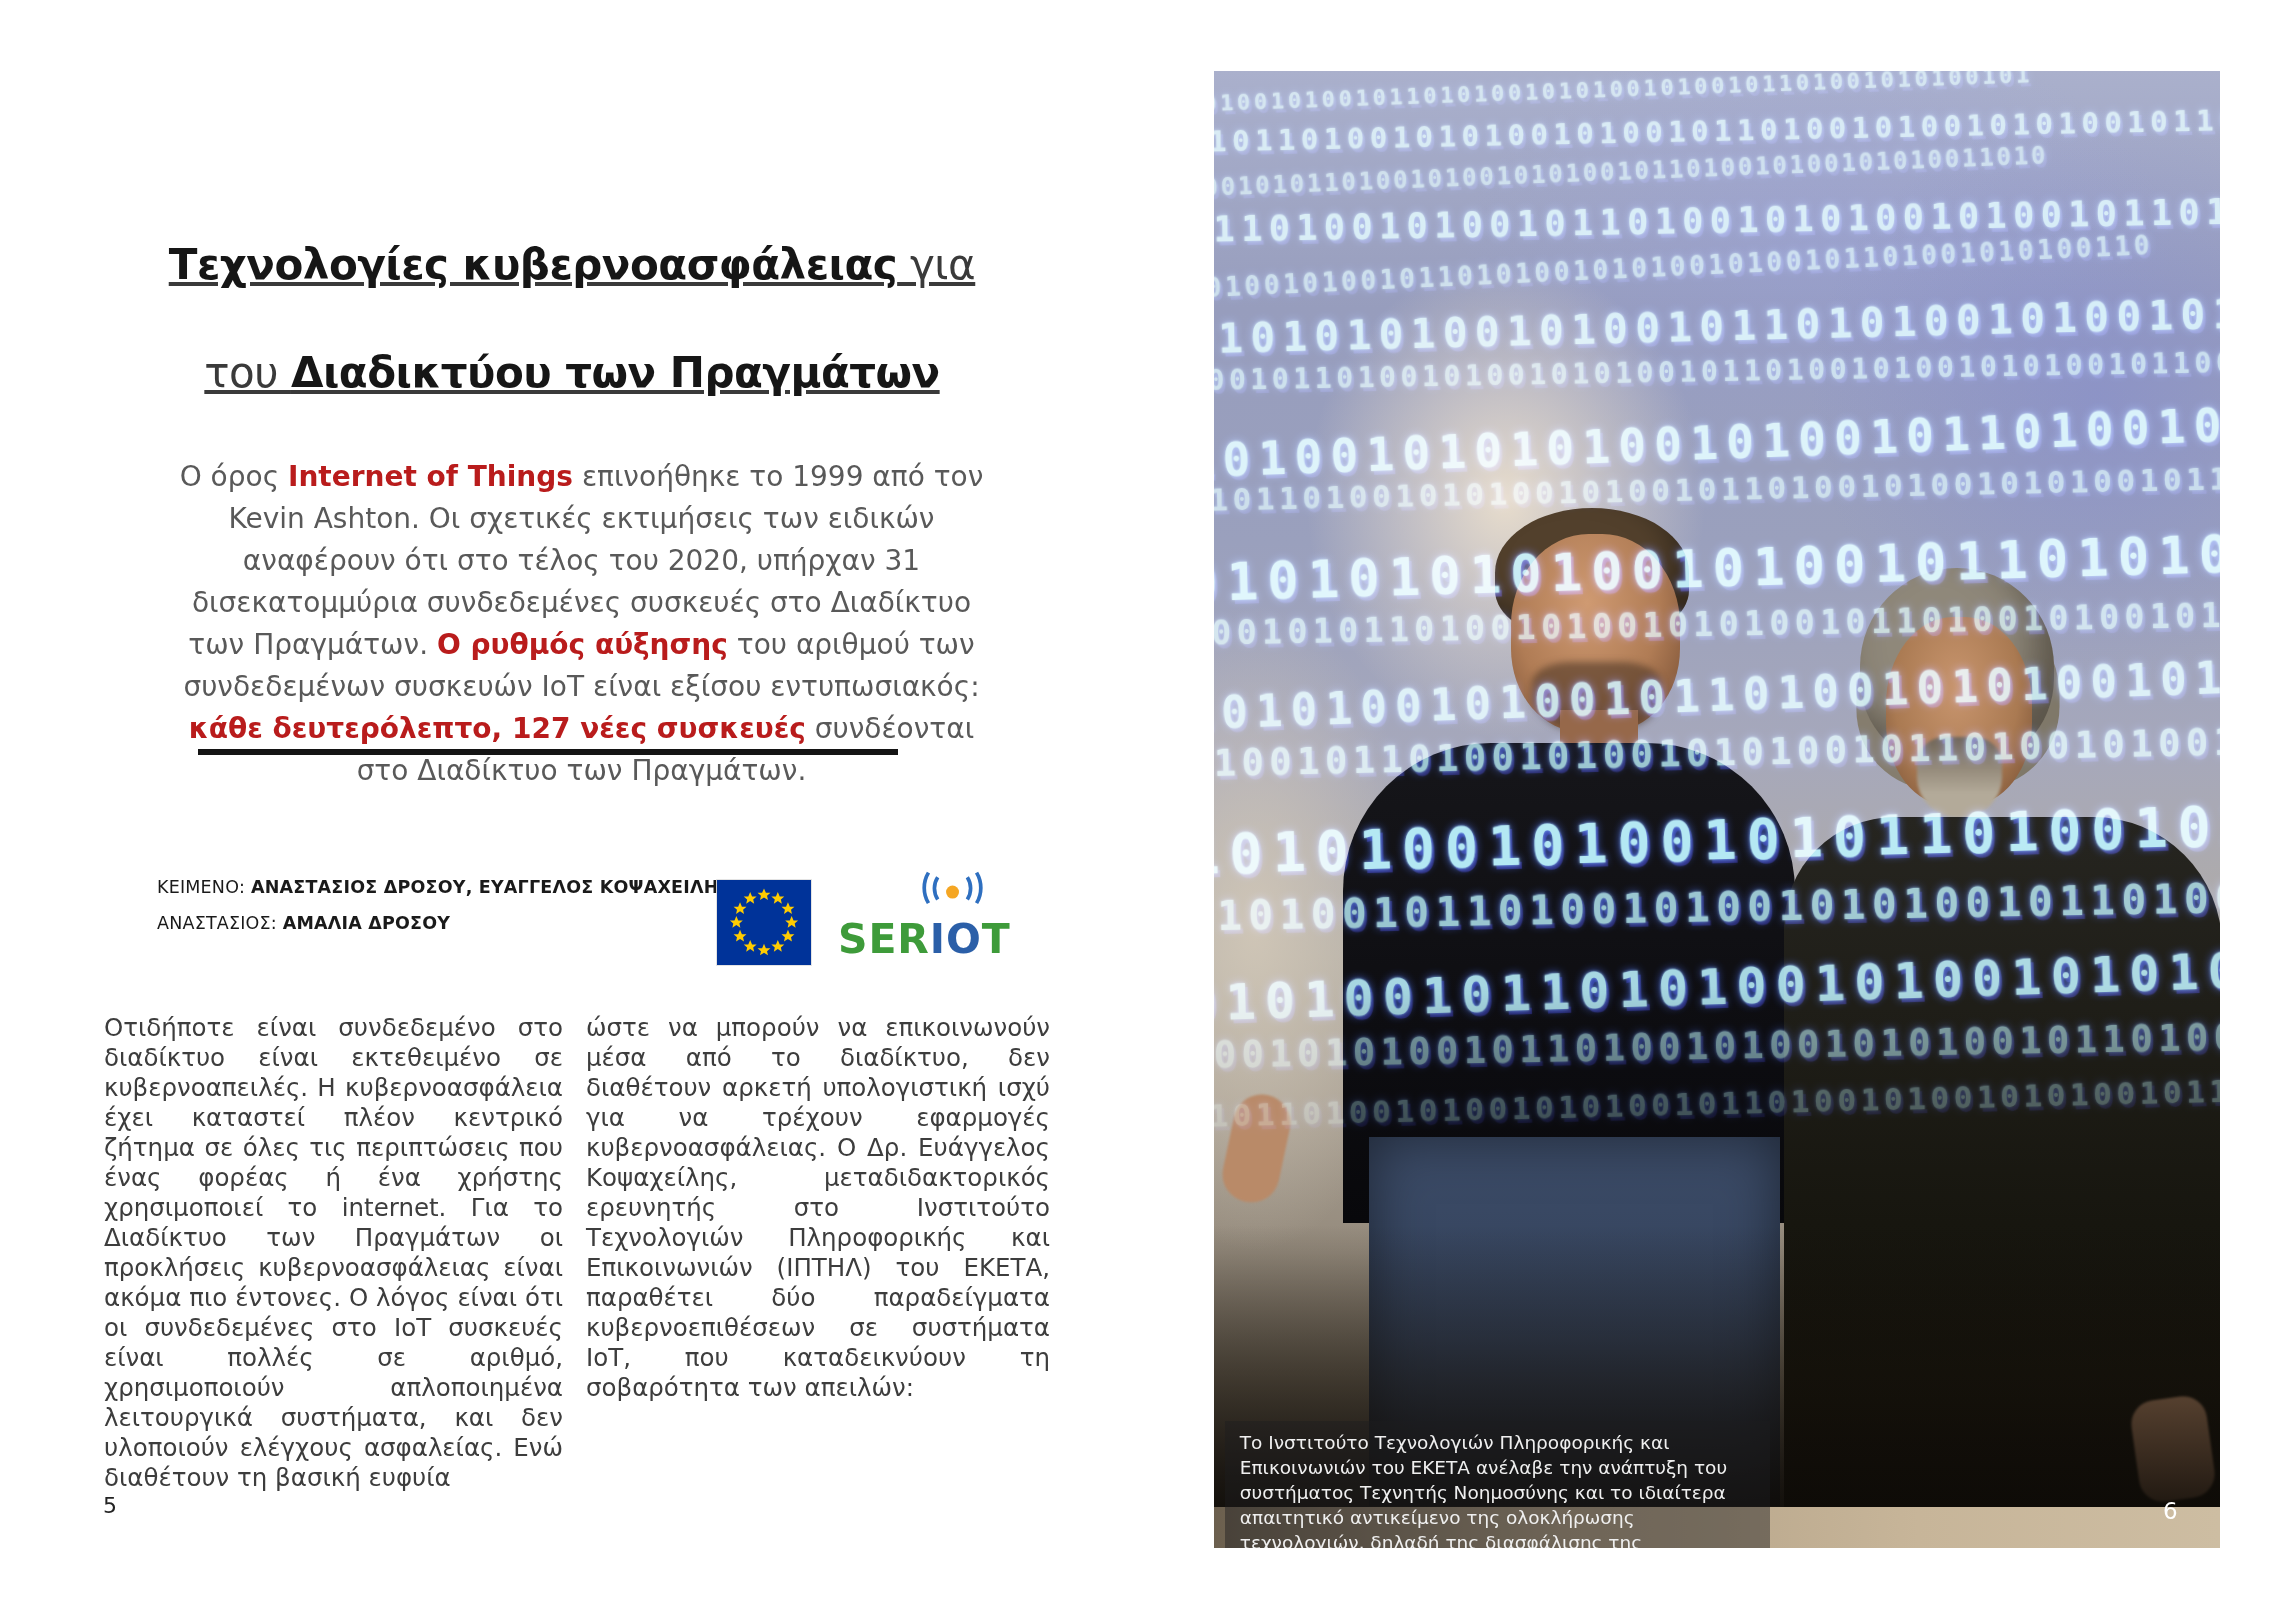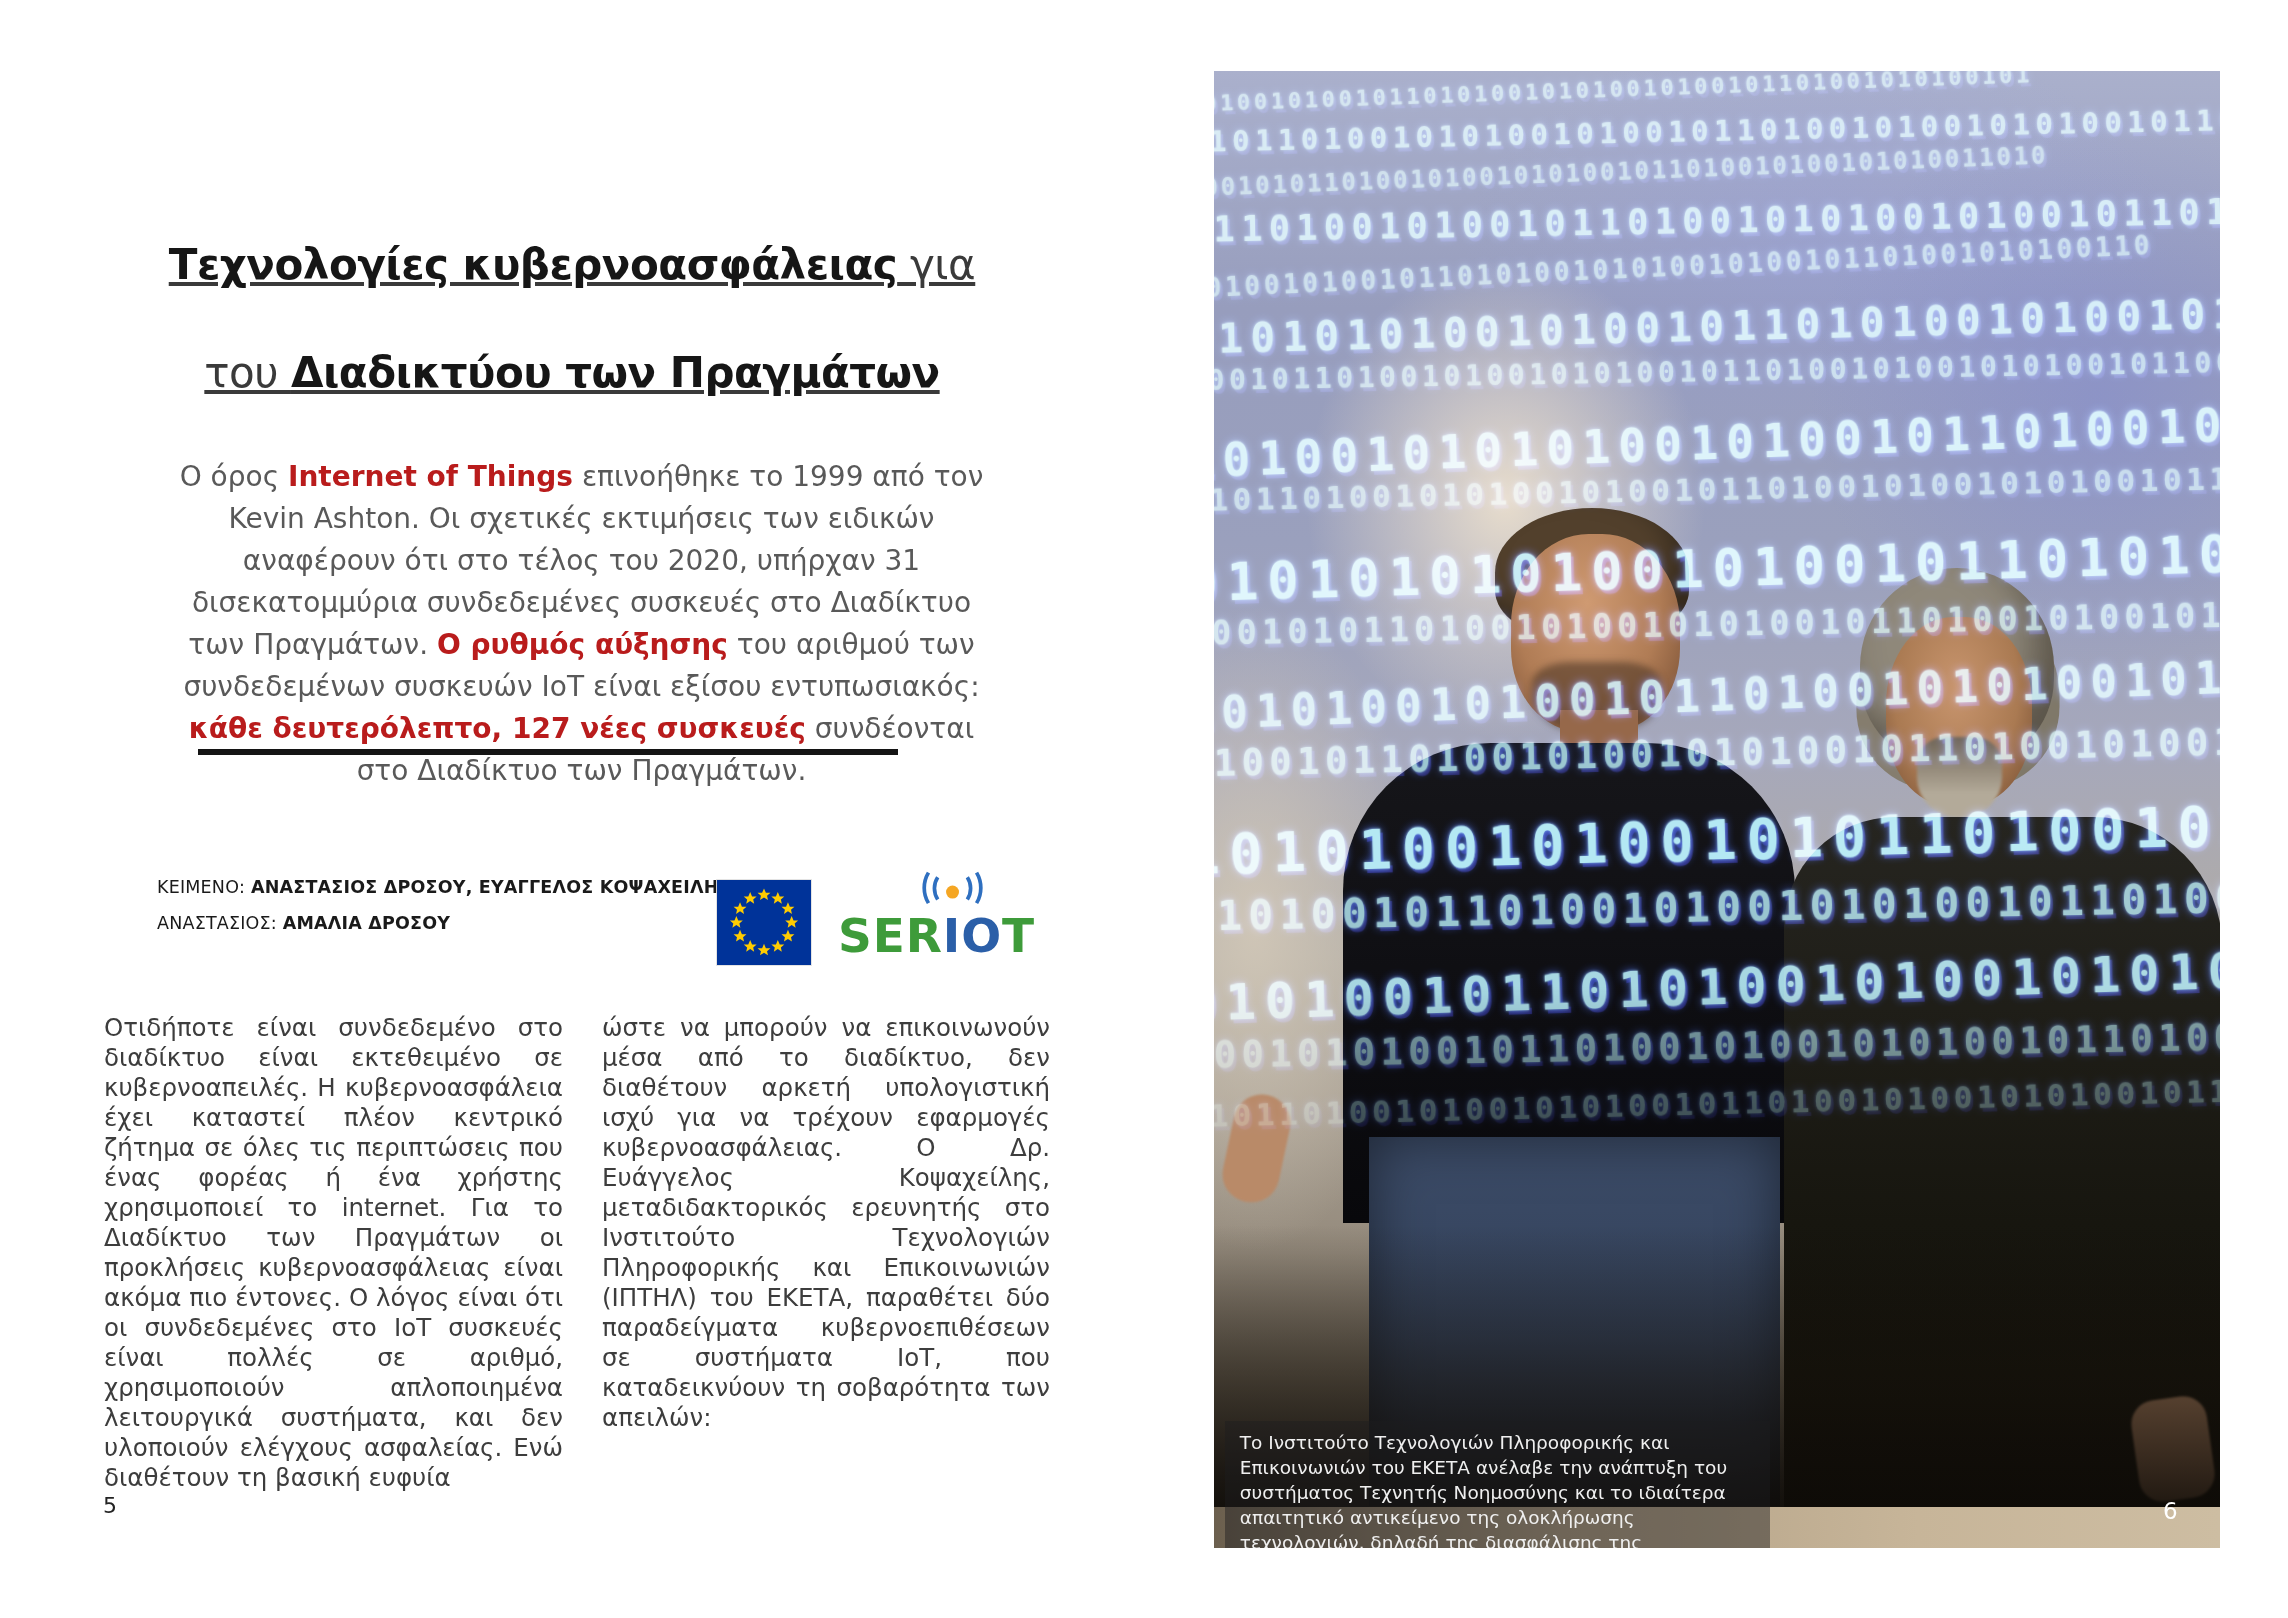--- a/index.html
+++ b/index.html
@@ -22,29 +22,29 @@
   .byline .row { margin-bottom:15.7px; }
   .byline b { font-weight:700; }
 
   .eu-flag { position:absolute; left:717px; top:880px; width:94px; height:85px; background:#003399;
              box-shadow:0 0 0 0.9px #e0e0e0; }
   .eu-flag svg { width:100%; height:100%; display:block; }
 
   .seriot { position:absolute; left:838px; top:868px; width:157px; height:102px; }
   .seriot .wifi { position:absolute; left:50%; top:0; transform:translateX(-18%); width:111px; height:37px; }
   .seriot .letters { position:absolute; left:0; bottom:7.4px; width:100%; text-align:center;
-                     font-size:47px; font-weight:700; letter-spacing:0.9px; font-family:"DejaVu Sans",sans-serif; }
+                     font-size:41px; font-weight:700; letter-spacing:0.9px; font-family:"DejaVu Sans",sans-serif; }
   .seriot .g { color:#3e9b3a; } .seriot .bl2 { color:#2b5fa8; }
   .seriot .t-key { color:#3e9b3a; position:relative; }
 
   .cols { position:absolute; left:104px; top:1013px; width:946px; display:grid;
           grid-template-columns:459px 464px; column-gap:23px; }
   .cols h2 { font-size:25px; line-height:35px; font-weight:700; color:#1c45c8; margin:0 0 14.8px 0; }
   .cols p  { font-size:24.5px; line-height:30px; text-align:justify; color:#3d3d3d; }
-  .cols .p-gap { margin-bottom:14.8px;margin-left:16px; }
+  .cols .p-gap { margin-bottom:14.8px; }
 
   .pagenum-left { position:absolute; left:103px; top:1493px; font-size:22px; color:#222; }
 
   
   .photo { position:absolute; left:1214px; top:71px; width:1006px; height:1477px; overflow:hidden; background:#9aa0bb; }
 
   .wall { position:absolute; inset:0;
     background:
       radial-gradient(ellipse 277px 332px at 29% 29%, rgba(236,224,205,0.95), rgba(236,224,205,0) 72%),
       radial-gradient(ellipse 240px 461px at 4% 58%, rgba(210,200,184,0.9), rgba(210,200,184,0) 70%),

